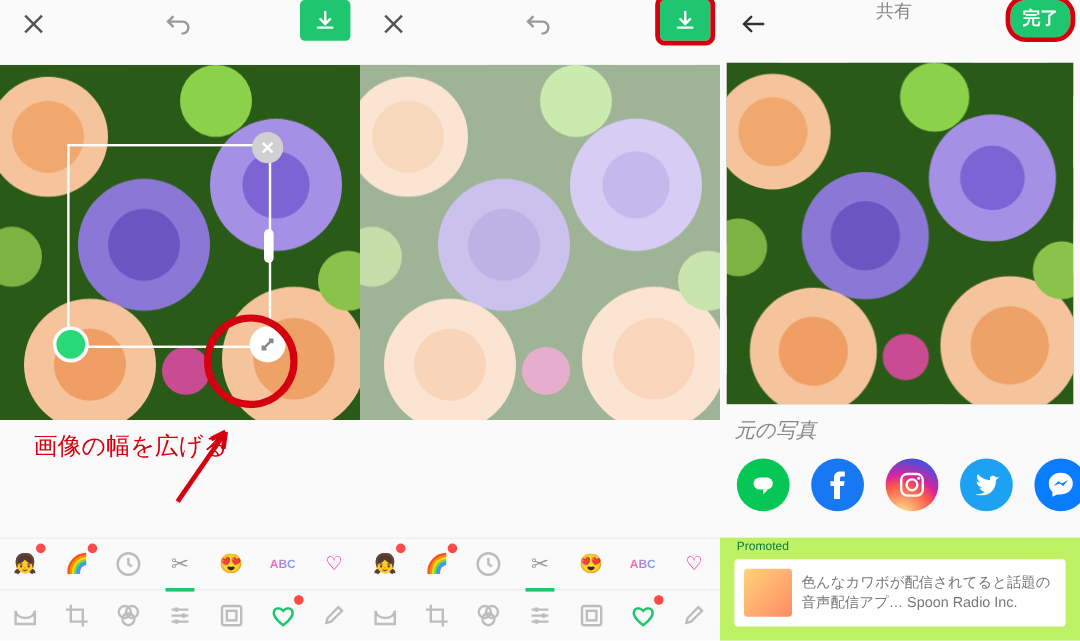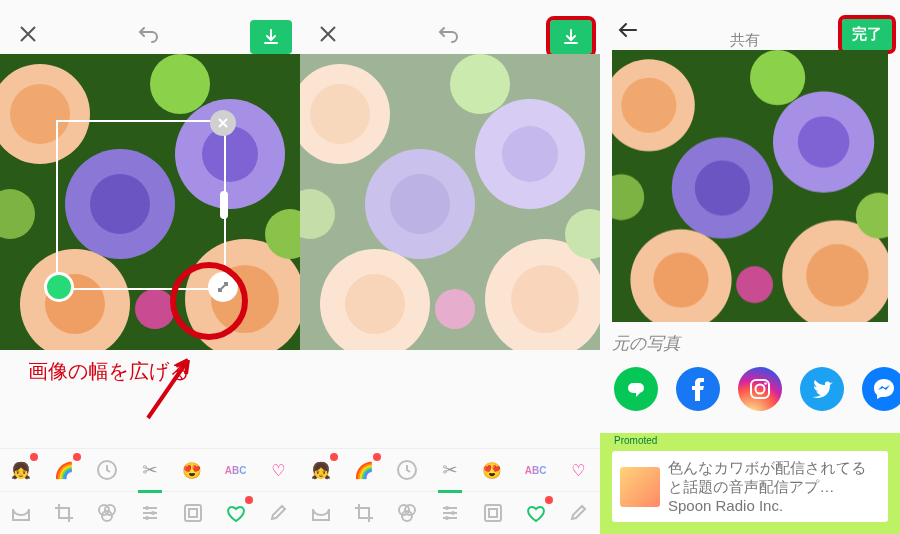--- a/index.html
+++ b/index.html
@@ -1,21 +1,21 @@
 <!DOCTYPE html>
 <html><head>
 <meta charset="utf-8">
 <style>
   *{box-sizing:border-box;margin:0;padding:0;font-family:-apple-system,BlinkMacSystemFont,"Hiragino Sans","Hiragino Kaku Gothic ProN",sans-serif;}
   body{width:900px;height:534px;background:#fff;display:flex;overflow:hidden;}
   .panel{width:300px;height:534px;position:relative;background:#fafafa;display:flex;flex-direction:column;}
-  .topbar{height:54px;display:flex;align-items:flex-end;justify-content:space-between;padding:0 8px;}
+  .topbar{height:54px;display:flex;align-items:flex-start;justify-content:space-between;padding:0 8px;}
   .icon-btn{width:40px;height:40px;display:flex;align-items:center;justify-content:center;background:none;border:none;cursor:pointer;color:#555;}
   .dl{background:#1ec66f;border-radius:4px;color:#fff;width:42px;height:34px;}
-  .done{background:#1ec66f;color:#fff;font-size:15px;font-weight:600;border:none;border-radius:3px;padding:6px 10px;cursor:pointer;}
+  .done{background:#1ec66f;color:#fff;font-size:15px;font-weight:600;border:none;border-radius:13px;padding:6px 10px;cursor:pointer;}
   .hilite{outline:4px solid #d4000f;outline-offset:0;}
   .share-title{font-size:15px;color:#888;font-weight:500;}
   .back{color:#333;}
   .canvas{position:relative;height:296px;}
   .flowers{position:absolute;inset:0;}
   .flowers svg{width:100%;height:100%;display:block;}
   .fade{position:absolute;inset:0;background:rgba(255,255,255,0.55);}
   .crop{position:absolute;left:56px;top:66px;width:170px;height:170px;border:2px solid #fff;}
   .crop .x{position:absolute;right:-12px;top:-12px;width:26px;height:26px;border-radius:50%;background:#d0d0d0;display:flex;align-items:center;justify-content:center;color:#fff;font-size:14px;}
   .crop .mid{position:absolute;right:-4px;top:50%;transform:translateY(-50%);width:8px;height:28px;border-radius:4px;background:#fff;}
@@ -35,21 +35,21 @@
   .line{background:#06c755;}
   .fb{background:#1877f2;}
   .ig{background:radial-gradient(circle at 30% 110%,#fdf497 0%,#fd5949 45%,#d6249f 60%,#285AEB 90%);}
   .tw{background:#1da1f2;}
   .msgr{background:#0a7cff;}
   .promo{background:#bef264;padding:18px 12px 12px;position:relative;}
   .promo .plabel{position:absolute;top:2px;left:14px;font-size:10px;color:#0b7a42;}
   .ad{background:#fff;border-radius:3px;padding:8px;display:flex;gap:8px;align-items:center;}
   .ad-img{width:40px;height:40px;background:linear-gradient(135deg,#ffd37a,#ff8a65);border-radius:3px;flex:0 0 40px;}
   .ad-txt .t{font-size:11px;font-weight:700;color:#222;}
-  .ad-txt .s{font-size:15px;color:#777;}
+  .ad-txt .s{font-size:12px;color:#777;}
   svg{display:block;}
 </style>
 </head>
 <body>
 
 <svg width="0" height="0" style="position:absolute">
   <defs>
     <pattern id="flw" width="300" height="296" patternUnits="userSpaceOnUse">
       <rect width="300" height="296" fill="#2a5a18"></rect>
       <circle cx="40" cy="60" r="50" fill="#f6c49c"></circle>

